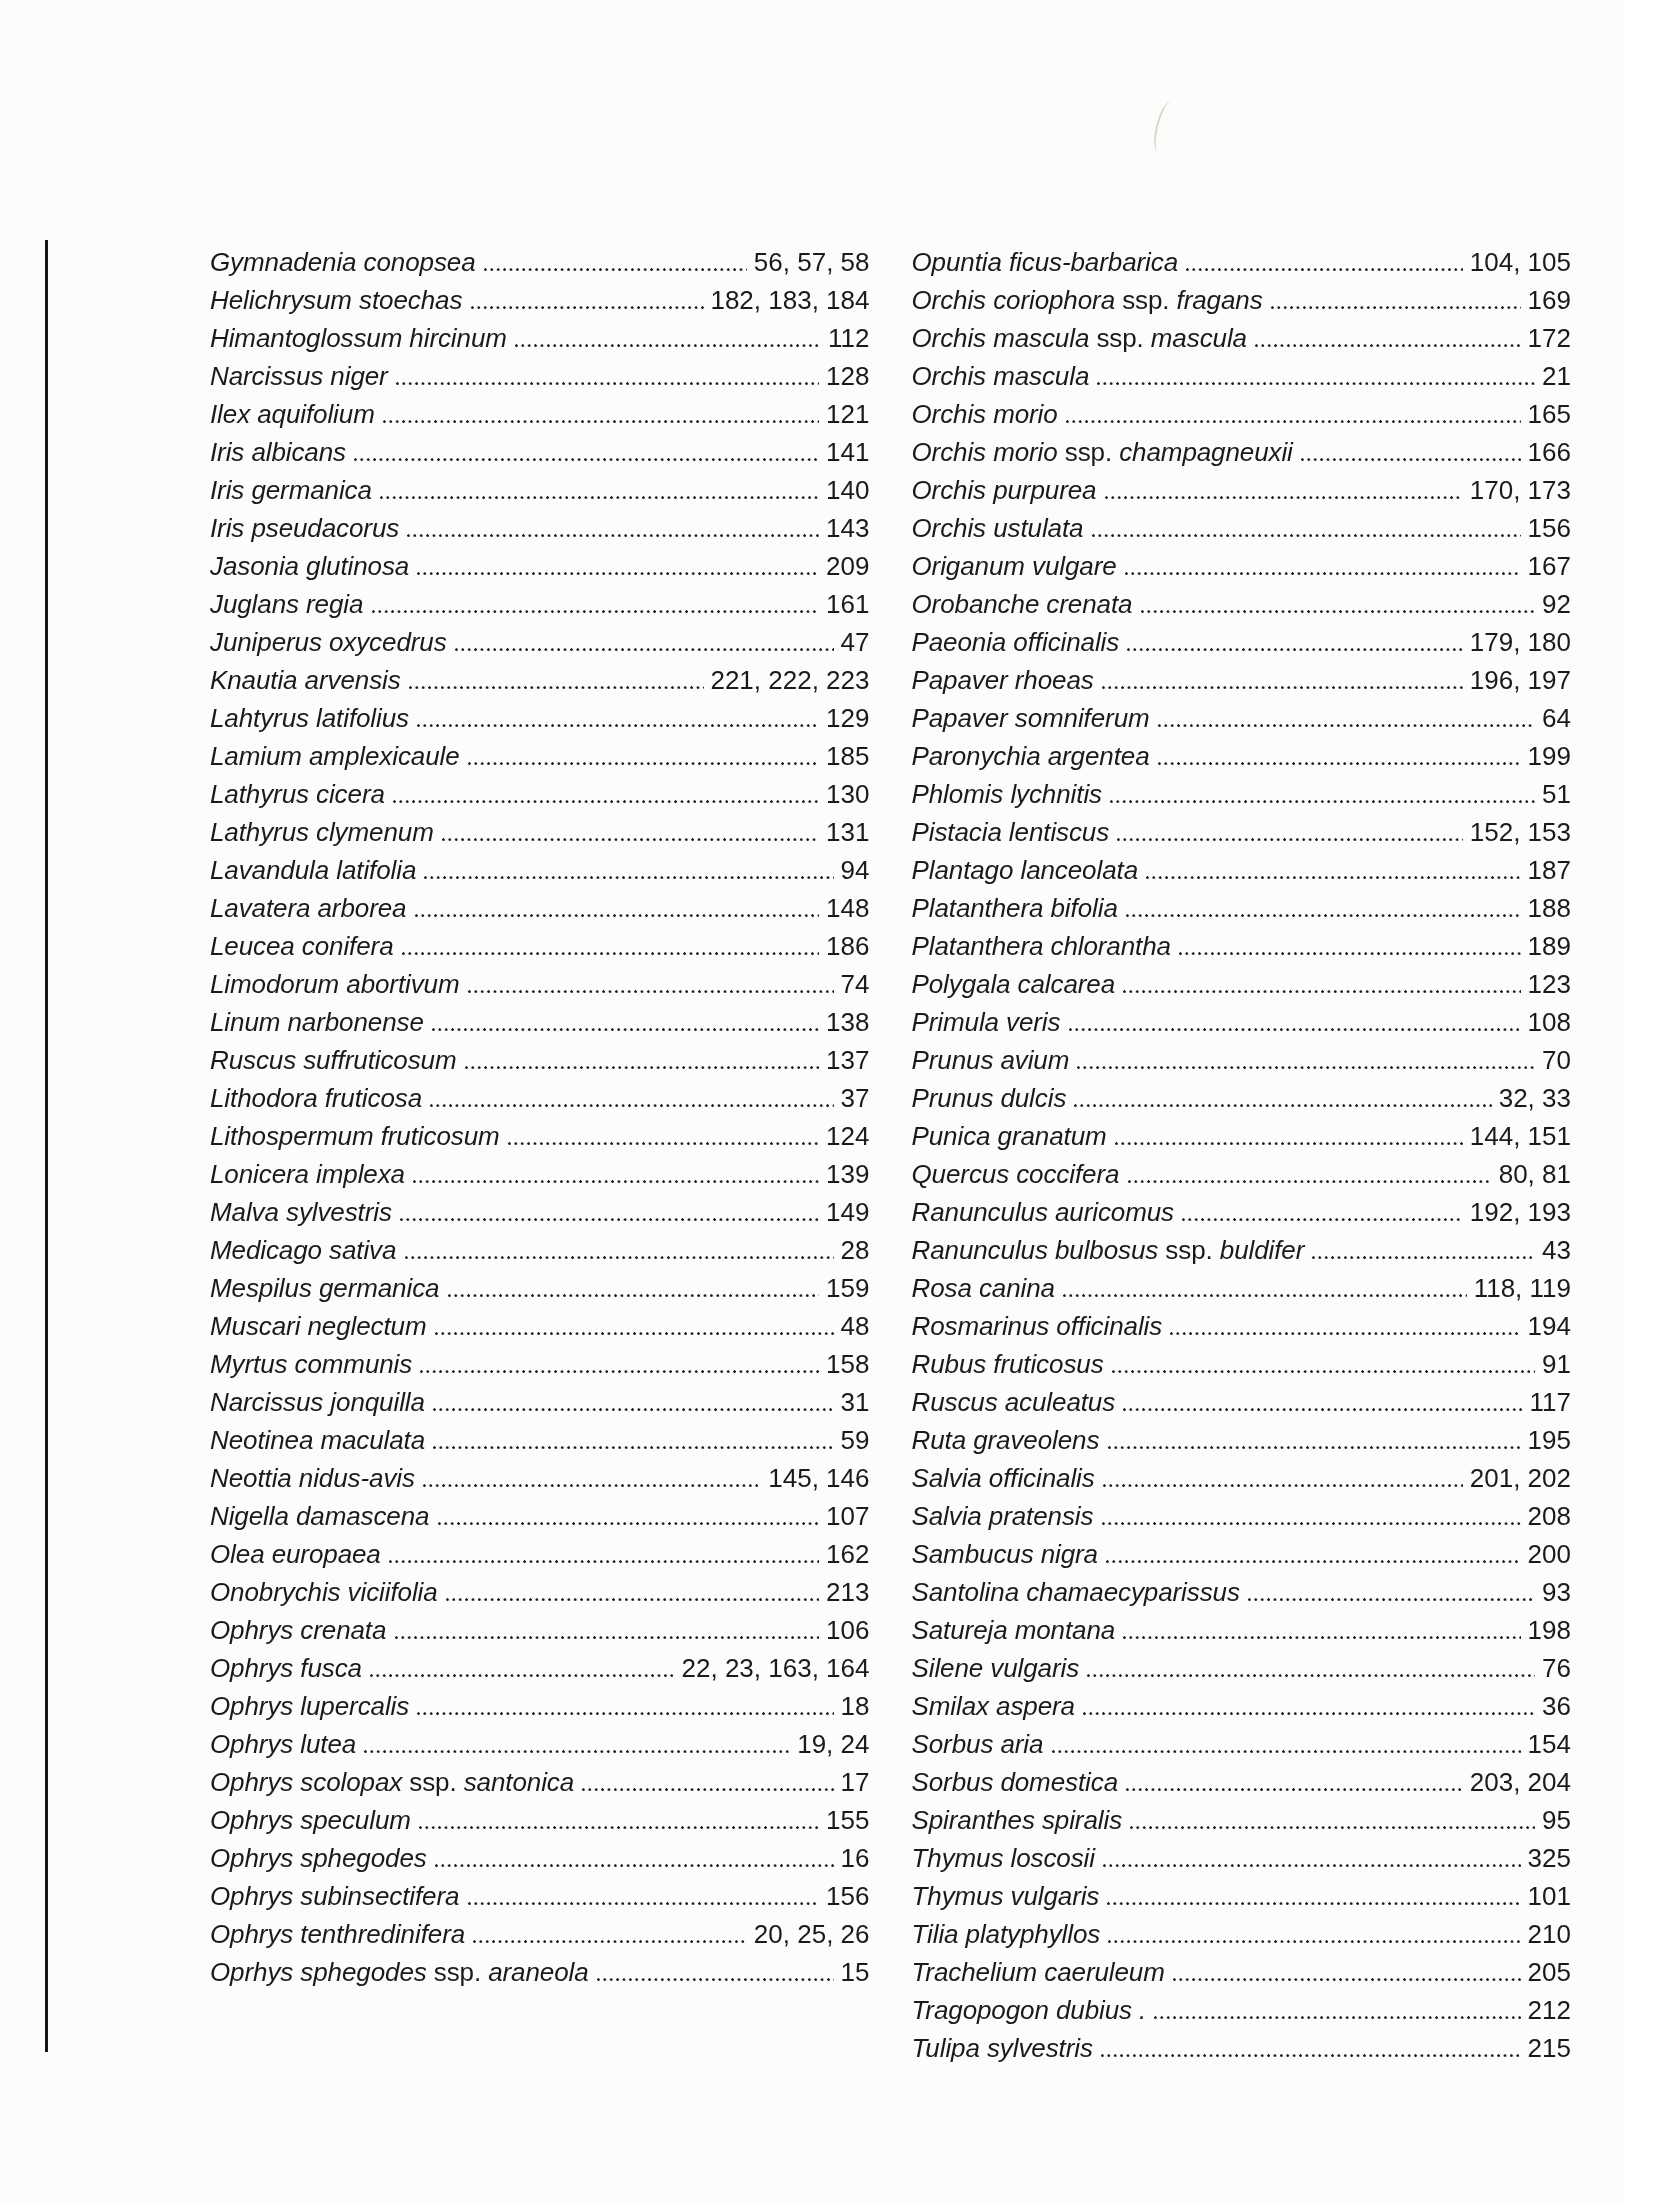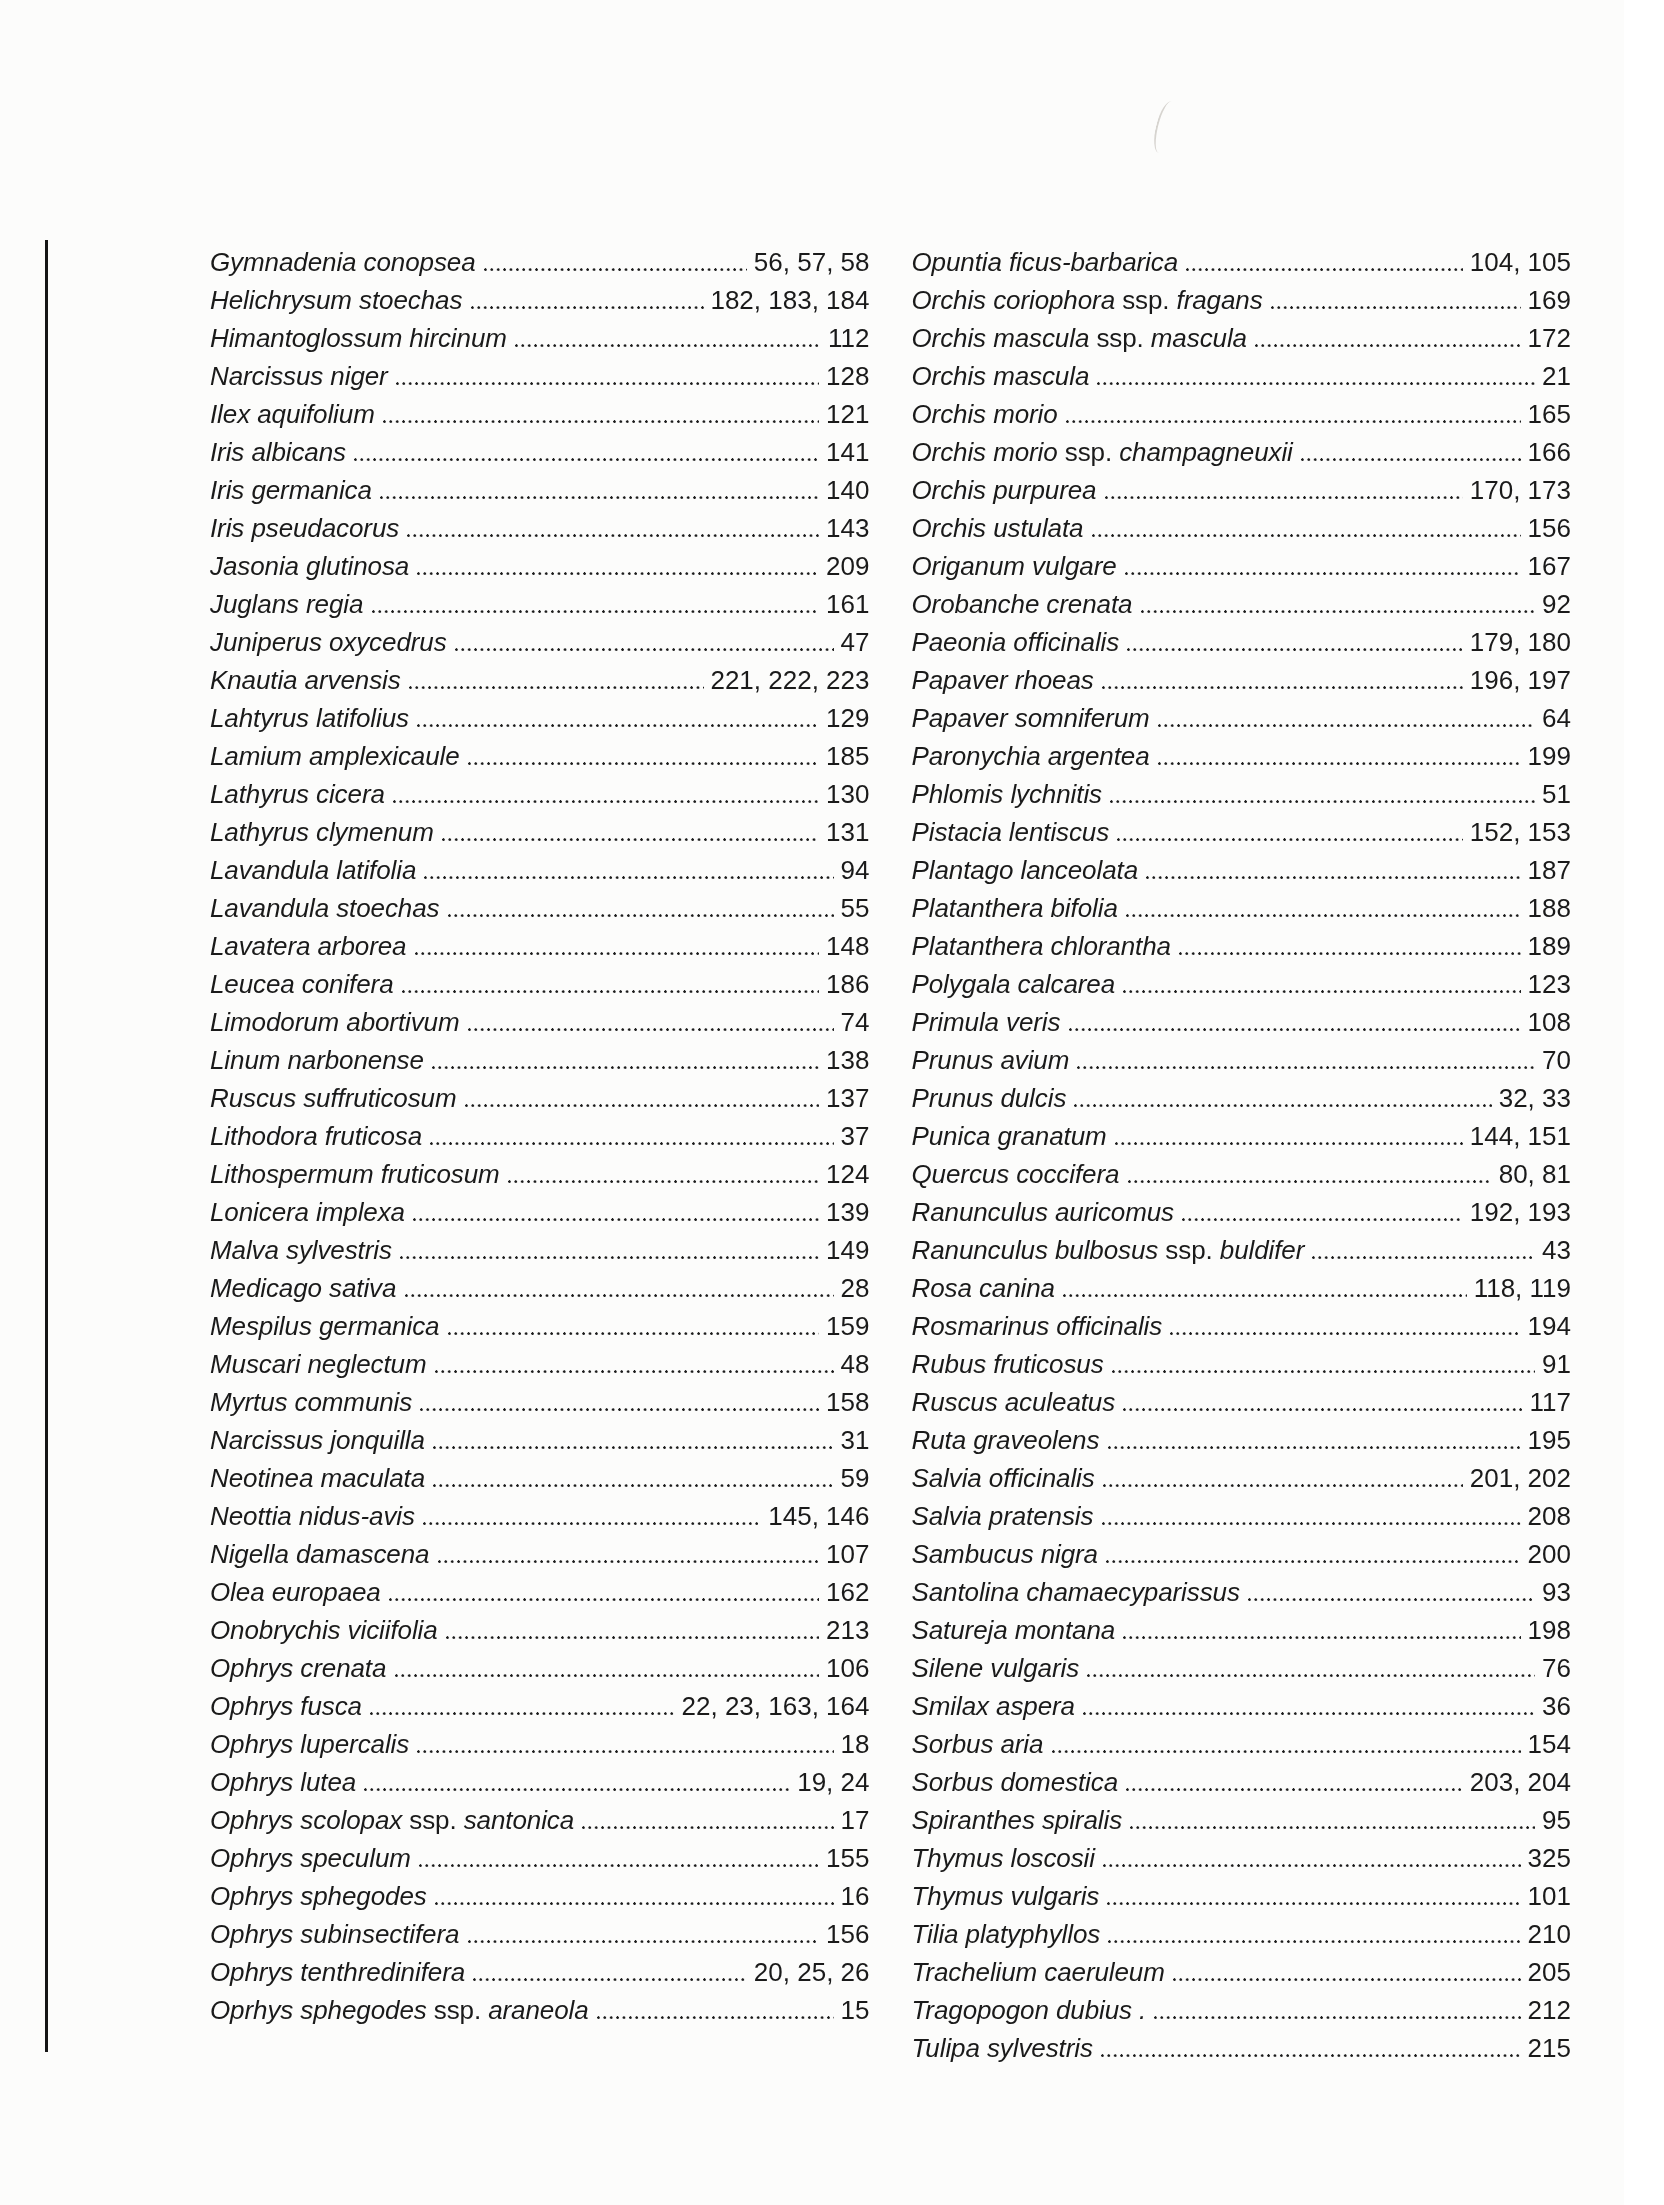--- a/index.html
+++ b/index.html
@@ -151,25 +151,20 @@
           <span class="nm">Lathyrus clymenum</span>
           <span class="dots"></span>
           <span class="pg">131</span>
         </div>
         <div class="row">
           <span class="nm">Lavandula latifolia</span>
           <span class="dots"></span>
           <span class="pg">94</span>
         </div>
         <div class="row">
-          <span class="nm">Lavandula stoechas</span>
-          <span class="dots"></span>
-          <span class="pg">55</span>
-        </div>
-        <div class="row">
           <span class="nm">Lavatera arborea</span>
           <span class="dots"></span>
           <span class="pg">148</span>
         </div>
         <div class="row">
           <span class="nm">Leucea conifera</span>
           <span class="dots"></span>
           <span class="pg">186</span>
         </div>
         <div class="row">

